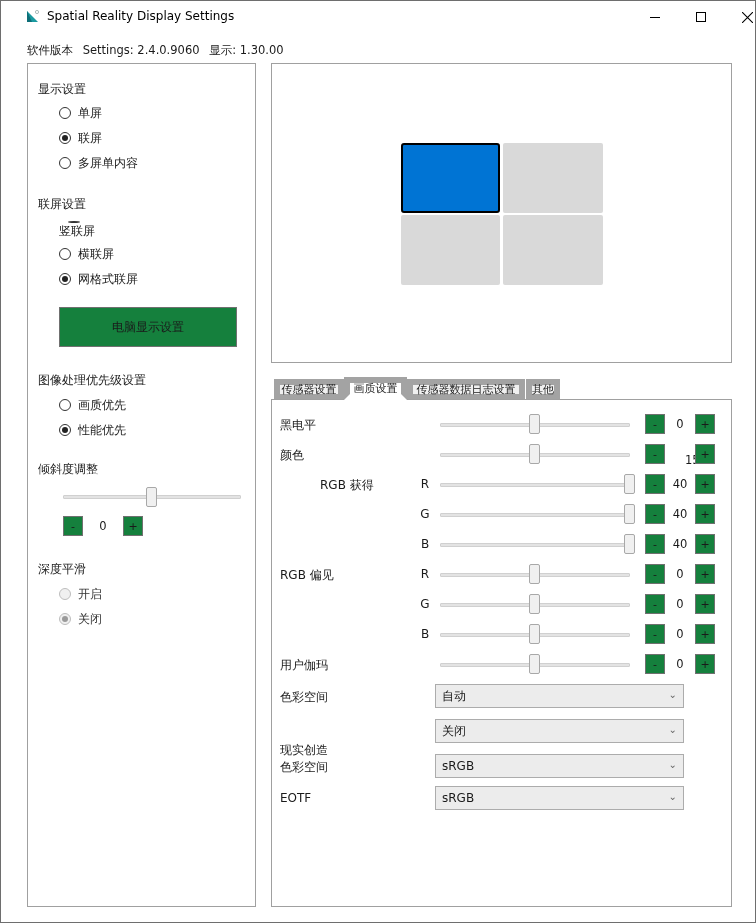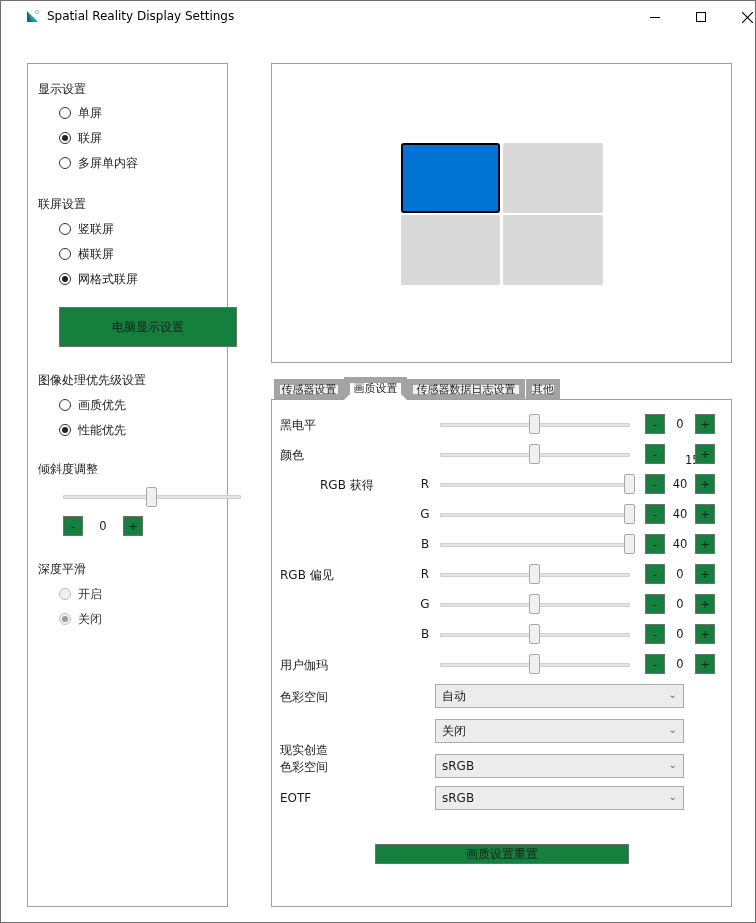--- a/index.html
+++ b/index.html
@@ -50,38 +50,43 @@
     <div class="win-btn" style="left:661px;">
       <span style="display:block;width:10px;height:10px;border:1px solid #000;"></span>
     </div>
     <div class="win-btn" style="left:707px;">
       <svg width="11" height="11" viewBox="0 0 11 11">
           <path d="M0,0 L11,11 M11,0 L0,11" stroke="#000" stroke-width="1.1"></path>
         </svg>
     </div>
   </div>
 
-
-  <div class="panel" style="left:26px; top:62px; width:201px; height:844px;">
+  <div class="version">
+    <span>软件版本</span>
+    <span>Settings: 2.4.0.9060</span>
+    <span>显示: 1.30.00</span>
+  </div>
+
+  <div class="panel" style="left:26px; top:62px; width:229px; height:844px;">
     <div class="section-title" style="top:17px;">显示设置</div>
     <div class="radio" style="top:41px;">
       <span class="dot"></span>
         <span>单屏</span>
     </div>
     <div class="radio" style="top:66px;">
       <span class="dot checked"></span>
         <span>联屏</span>
     </div>
     <div class="radio" style="top:91px;">
       <span class="dot"></span>
         <span>多屏单内容</span>
     </div>
 
     <div class="section-title" style="top:132px;">联屏设置</div>
-    <div class="radio" style="top:157px;">
+    <div class="radio" style="top:157px;flex-direction:column;">
       <span class="dot"></span>
         <span>竖联屏</span>
     </div>
     <div class="radio" style="top:182px;">
       <span class="dot"></span>
         <span>横联屏</span>
     </div>
     <div class="radio" style="top:207px;">
       <span class="dot checked"></span>
         <span>网格式联屏</span>
@@ -213,15 +218,14 @@
       <span>sRGB</span>
       <span class="chev">⌄</span>
     </div>
 
     <div class="lbl" style="top:391px;">EOTF</div>
     <div class="select" style="top:386px;">
       <span>sRGB</span>
       <span class="chev">⌄</span>
     </div>
 
-    <div class="btn" style="left:103px; top:444px; width:254px; height:20px;">画质设置重置</div>
   </div>
 </div>
 
 </body></html>

